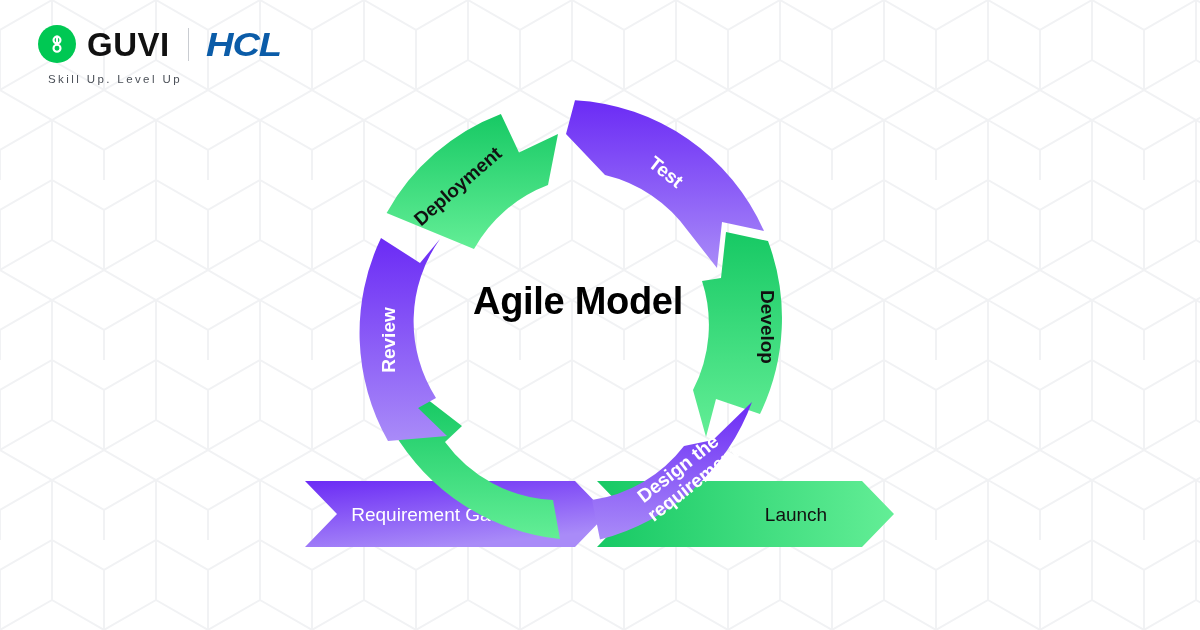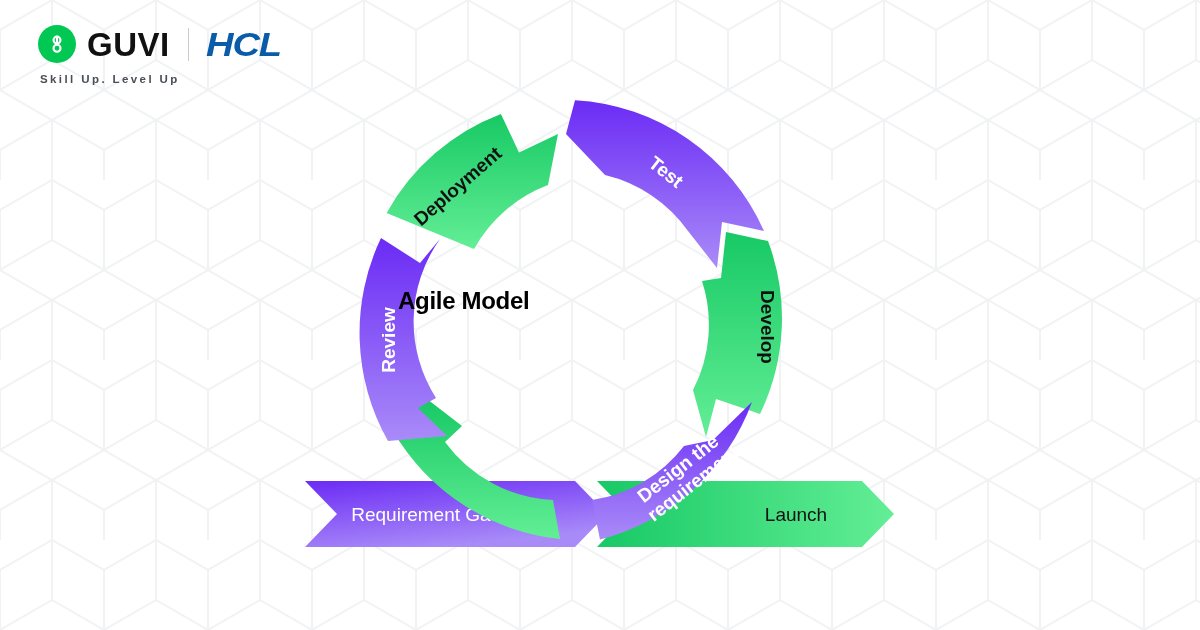--- a/index.html
+++ b/index.html
@@ -70,24 +70,24 @@
     font-weight: 700;
     font-style: italic;
     letter-spacing: -1px;
     color: #0B5CA8;
     line-height: 1;
     transform: scaleX(1.12);
     transform-origin: left center;
   }
   #brand-tagline {
     margin-top: 7px;
-    margin-left: 2px;
+    margin-left: 10px;
     font-family: "Liberation Sans", sans-serif;
     font-size: 11.5px;
-    font-weight: 700;
+    font-weight: 400;
     letter-spacing: 2.4px;
     color: #4a4f57;
   }
 
   
   #diagram {
     position: absolute;
     left: 0;
     top: 0;
     z-index: 3;
@@ -101,25 +101,25 @@
   .seg-label-light { fill: #ffffff; }
   .bar-label {
     font-family: "Liberation Sans", sans-serif;
     font-weight: 400;
     font-size: 19px;
   }
   #center-title {
     position: absolute;
     z-index: 4;
     left: 398px;
-    top: 284px;
+    top: 275px;
     width: 360px;
-    text-align: left;
-    font-family: "Liberation Sans", sans-serif;
-    font-size: 24px;
+    text-align: center;
+    font-family: "Liberation Sans", sans-serif;
+    font-size: 38px;
     font-weight: 700;
     color: #000000;
     line-height: 1.42;
     letter-spacing: -0.3px;
     pointer-events: none;
   }
 </style>
 </head>
 <body>
 

